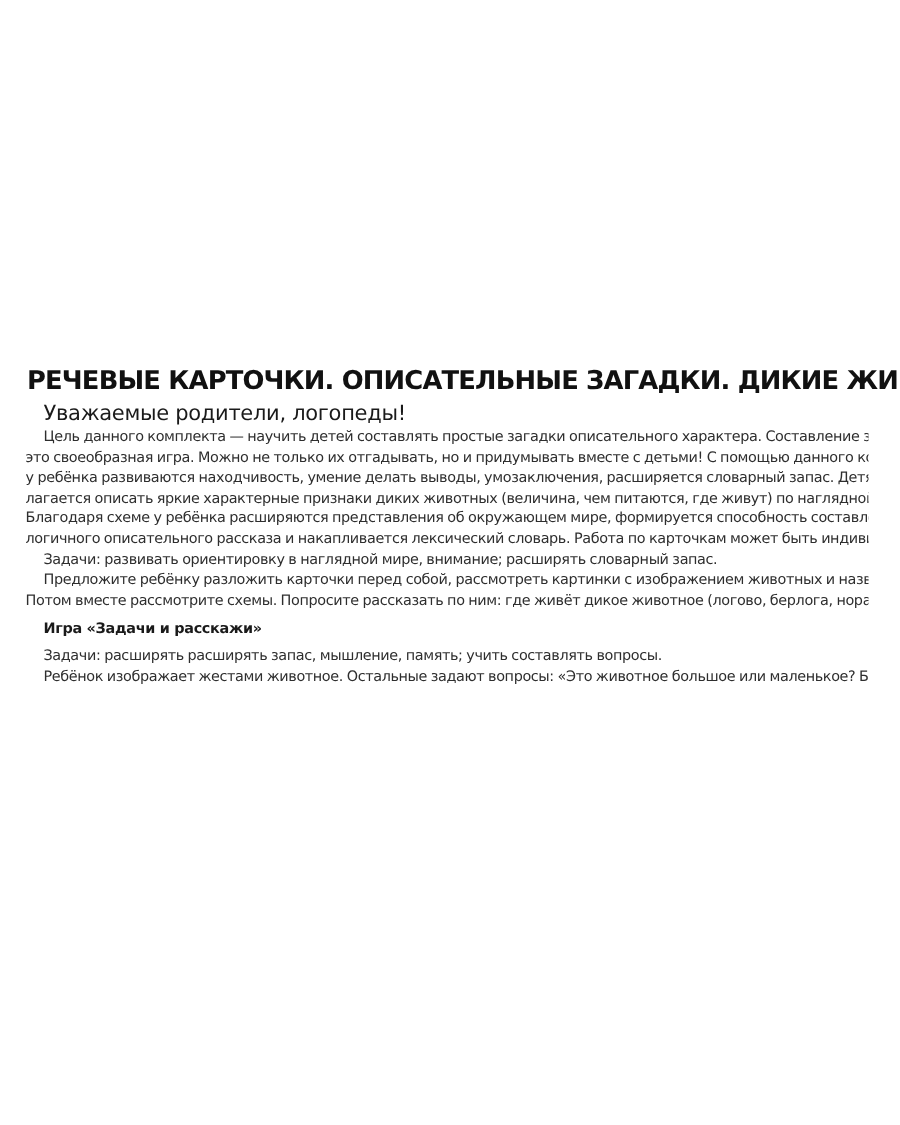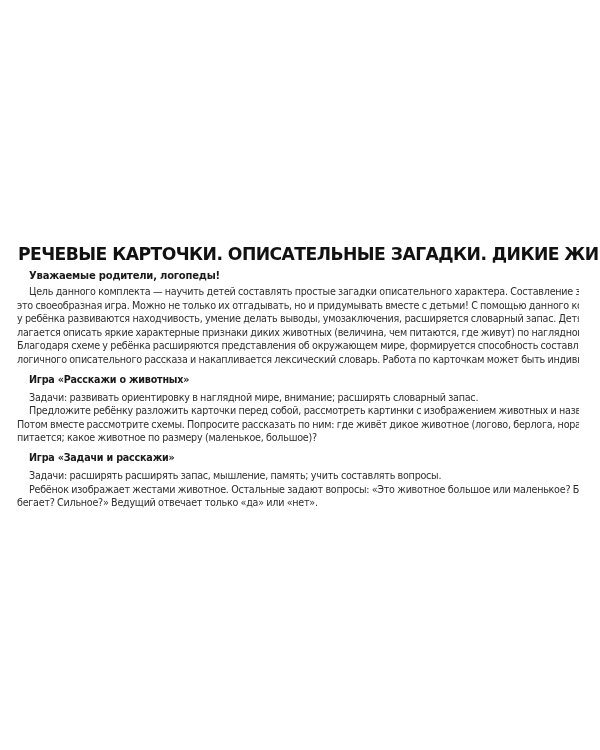--- a/index.html
+++ b/index.html
@@ -25,22 +25,22 @@
     font-family: "DejaVu Sans", sans-serif;
     font-weight: bold;
     font-size: 17.2px;
     letter-spacing: -0.55px;
     color: #111111;
     white-space: nowrap;
     margin: 0 0 3px 1px;
     line-height: 24px;
   }
   .greeting {
-    font-weight: bold;
-    font-size: 10px;
+    font-weight: normal;
+    font-size: 14px;
     color: #1a1a1a;
     margin: 0 0 2px 12px;
     line-height: 14px;
     letter-spacing: -0.2px;
   }
   .para {
     font-size: 9.6px;
     line-height: 13.6px;
     margin: 0;
     text-align: justify;
@@ -82,27 +82,24 @@
 
   <div class="para">
     <span class="line indent">Цель данного комплекта — научить детей составлять простые загадки описательного характера. Составление загадки —</span>
     <span class="line">это своеобразная игра. Можно не только их отгадывать, но и придумывать вместе с детьми! С помощью данного комплекта</span>
     <span class="line">у ребёнка развиваются находчивость, умение делать выводы, умозаключения, расширяется словарный запас. Детям пред-</span>
     <span class="line">лагается описать яркие характерные признаки диких животных (величина, чем питаются, где живут) по наглядной схеме.</span>
     <span class="line">Благодаря схеме у ребёнка расширяются представления об окружающем мире, формируется способность составления</span>
     <span class="line">логичного описательного рассказа и накапливается лексический словарь. Работа по карточкам может быть индивидуаль-</span>
   </div>
 
-  <div class="section-heading">Игра «Расскажи о животных»</div>
   <div class="para">
     <span class="line last indent"><span class="task-label">Задачи:</span><span> развивать ориентировку в наглядной мире, внимание; расширять словарный запас.</span></span>
     <span class="line indent">Предложите ребёнку разложить карточки перед собой, рассмотреть картинки с изображением животных и назвать их.</span>
     <span class="line">Потом вместе рассмотрите схемы. Попросите рассказать по ним: где живёт дикое животное (логово, берлога, нора); чем оно</span>
-    <span class="line last">питается; какое животное по размеру (маленькое, большое)?</span>
   </div>
 
   <div class="section-heading">Игра «Задачи и расскажи»</div>
   <div class="para">
     <span class="line last indent"><span class="task-label">Задачи:</span><span> расширять расширять запас, мышление, память; учить составлять вопросы.</span></span>
     <span class="line indent">Ребёнок изображает жестами животное. Остальные задают вопросы: «Это животное большое или маленькое? Быстро</span>
-    <span class="line last">бегает? Сильное?» Ведущий отвечает только «да» или «нет».</span>
   </div>
 </div>
 
 </body></html>

